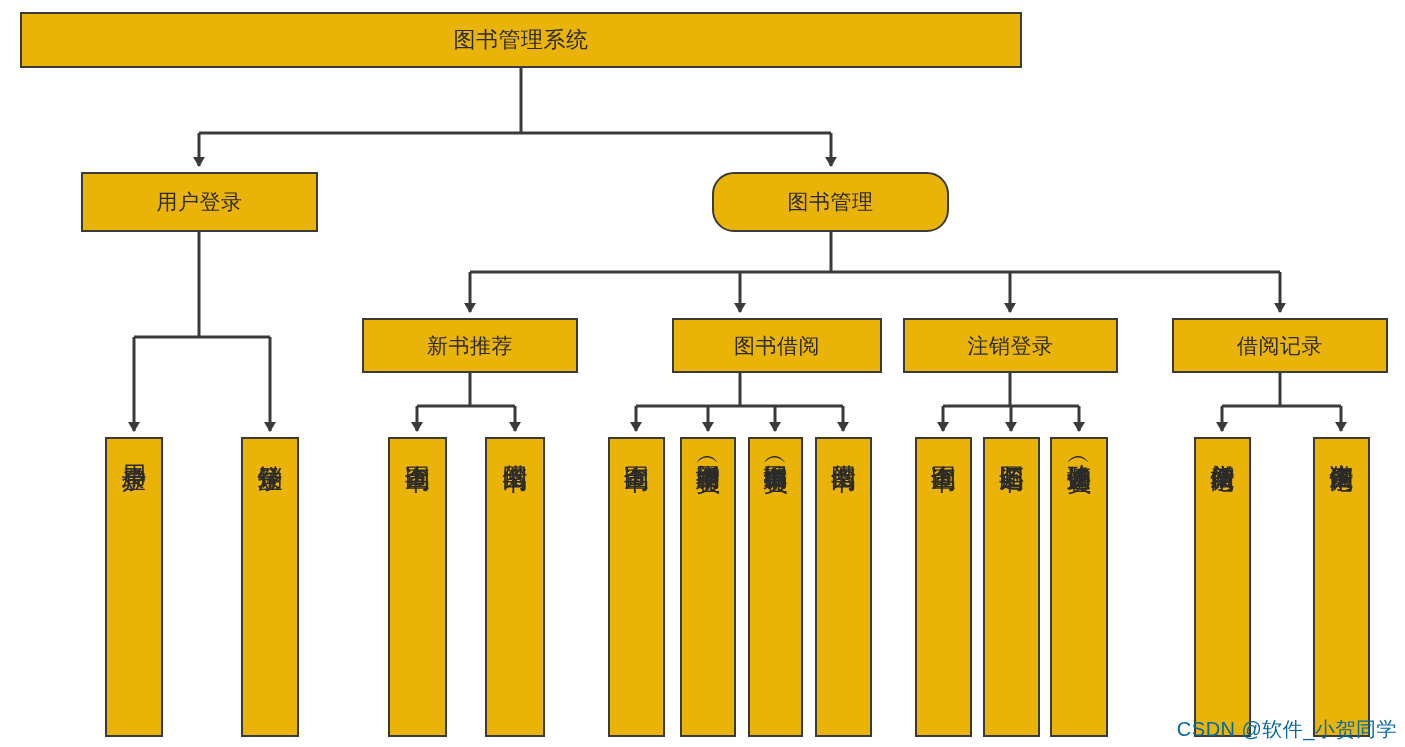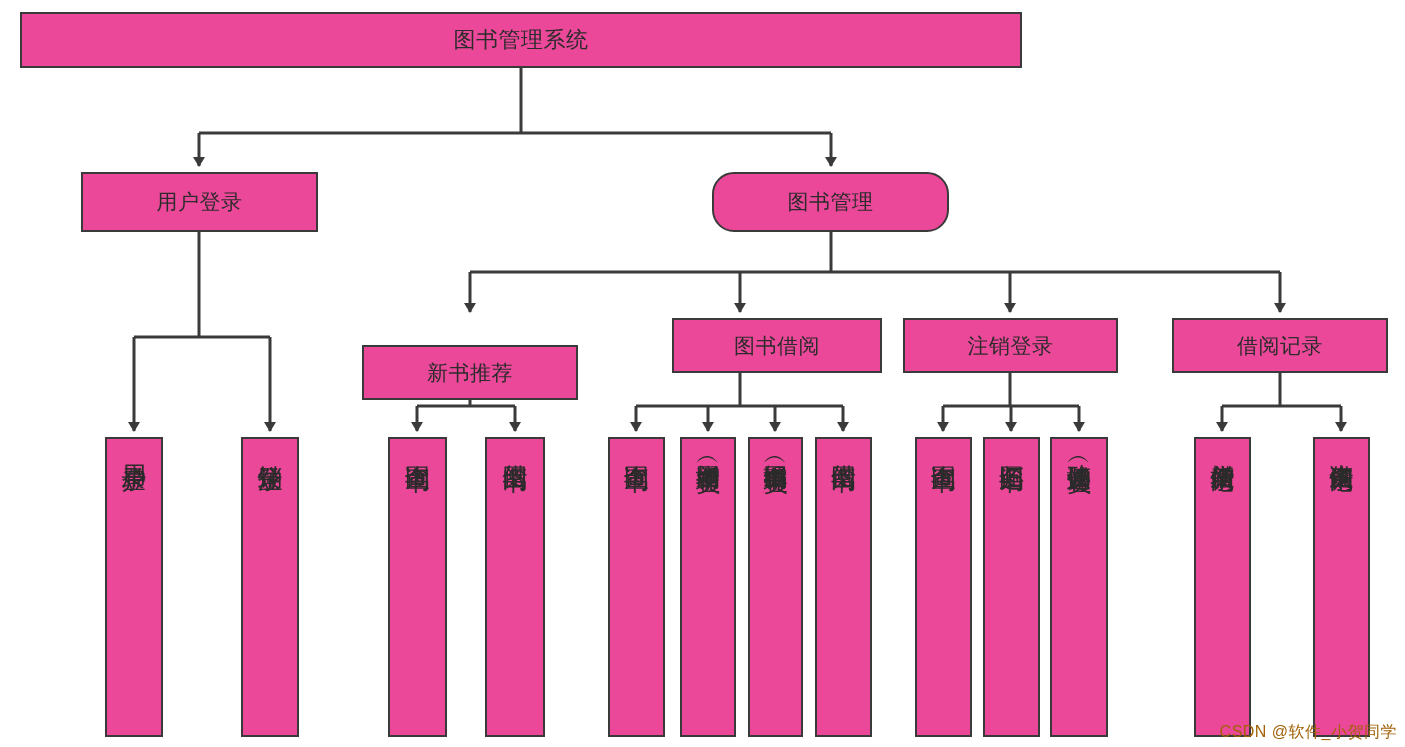--- a/index.html
+++ b/index.html
@@ -22,21 +22,21 @@
     left: 0;
     top: 0;
     width: 1405px;
     height: 747px;
     pointer-events: none;
   }
   .node {
     position: absolute;
     box-sizing: border-box;
     border: 2px solid #3a3a3a;
-    background: #ec4899;
+    background: #eab308;
     display: flex;
     align-items: center;
     justify-content: center;
     color: #2b2b2b;
   }
   .node .lbl {
     display: block;
     text-align: center;
     line-height: 1.12;
     letter-spacing: 0.5px;
@@ -60,22 +60,22 @@
     letter-spacing: 1px;
     white-space: nowrap;
   }
   .node.v.tall .lbl {
     font-size: 24px;
   }
   #watermark {
     position: absolute;
     right: 8px;
     bottom: 4px;
-    font-size: 16px;
-    color: #a16207;
+    font-size: 20px;
+    color: #0369a1;
     letter-spacing: 0.5px;
     white-space: nowrap;
   }
 </style>
 </head>
 <body>
 
 <div id="canvas">
 
   <svg id="edges" viewBox="0 0 1405 747" xmlns="http://www.w3.org/2000/svg">
@@ -130,21 +130,21 @@
     <span class="lbl">图书管理系统</span>
   </div>
 
   <div class="node h" style="left:81px;top:172px;width:237px;height:60px;">
     <span class="lbl">用户登录</span>
   </div>
   <div class="node h" style="left:712px;top:172px;width:237px;height:60px;border-radius:22px;">
     <span class="lbl">图书管理</span>
   </div>
 
-  <div class="node h" style="left:362px;top:318px;width:216px;height:55px;margin-top:27px;">
+  <div class="node h" style="left:362px;top:318px;width:216px;height:55px;">
     <span class="lbl">新书推荐</span>
   </div>
   <div class="node h" style="left:635px;top:318px;width:210px;height:55px;margin-left:37px;">
     <span class="lbl">图书借阅</span>
   </div>
   <div class="node h" style="left:903px;top:318px;width:215px;height:55px;">
     <span class="lbl">注销登录</span>
   </div>
   <div class="node h" style="left:1172px;top:318px;width:216px;height:55px;">
     <span class="lbl">借阅记录</span>

